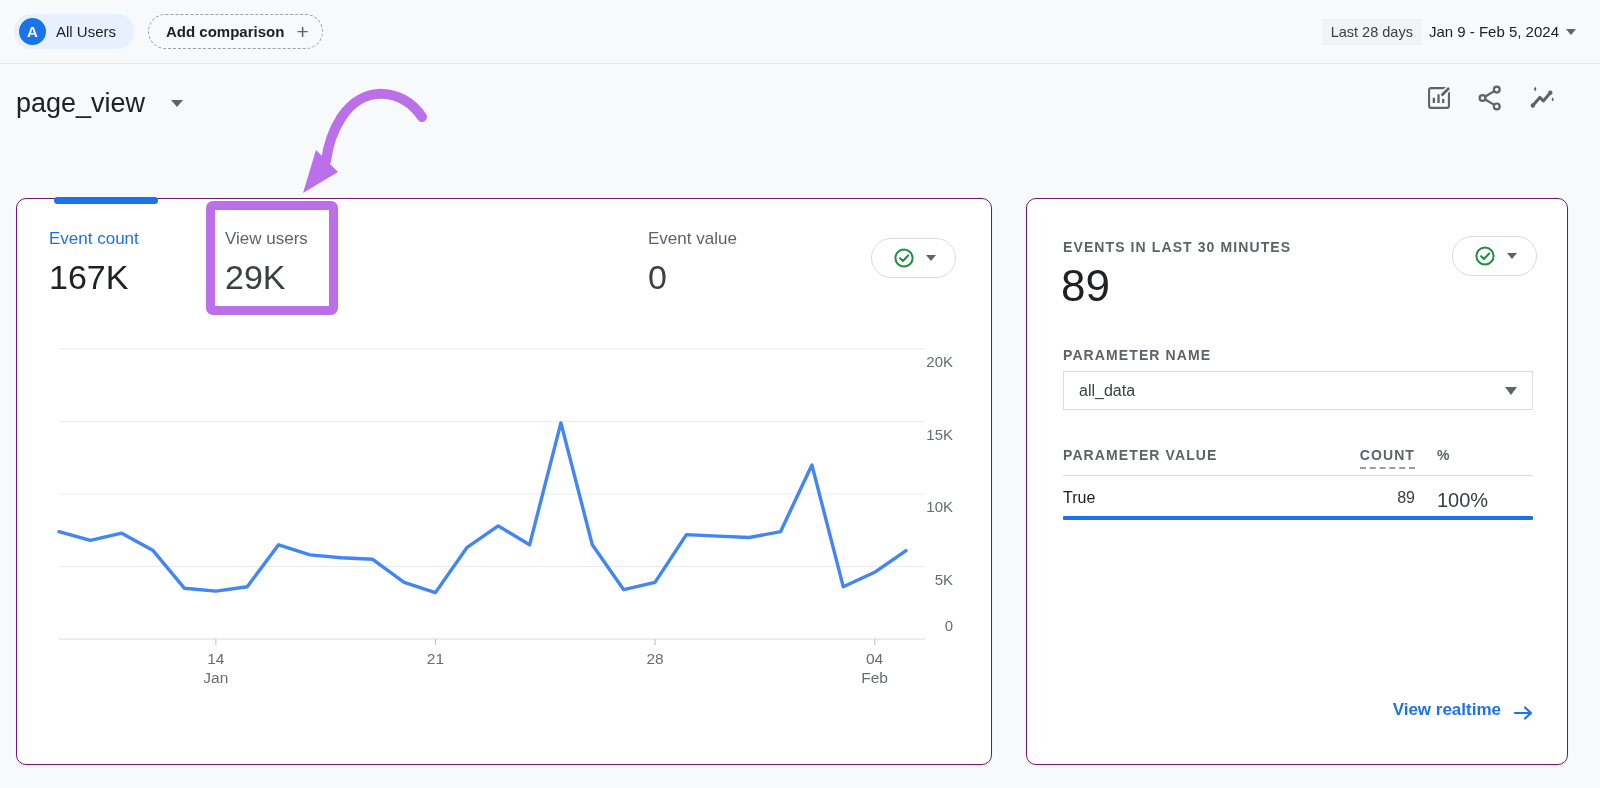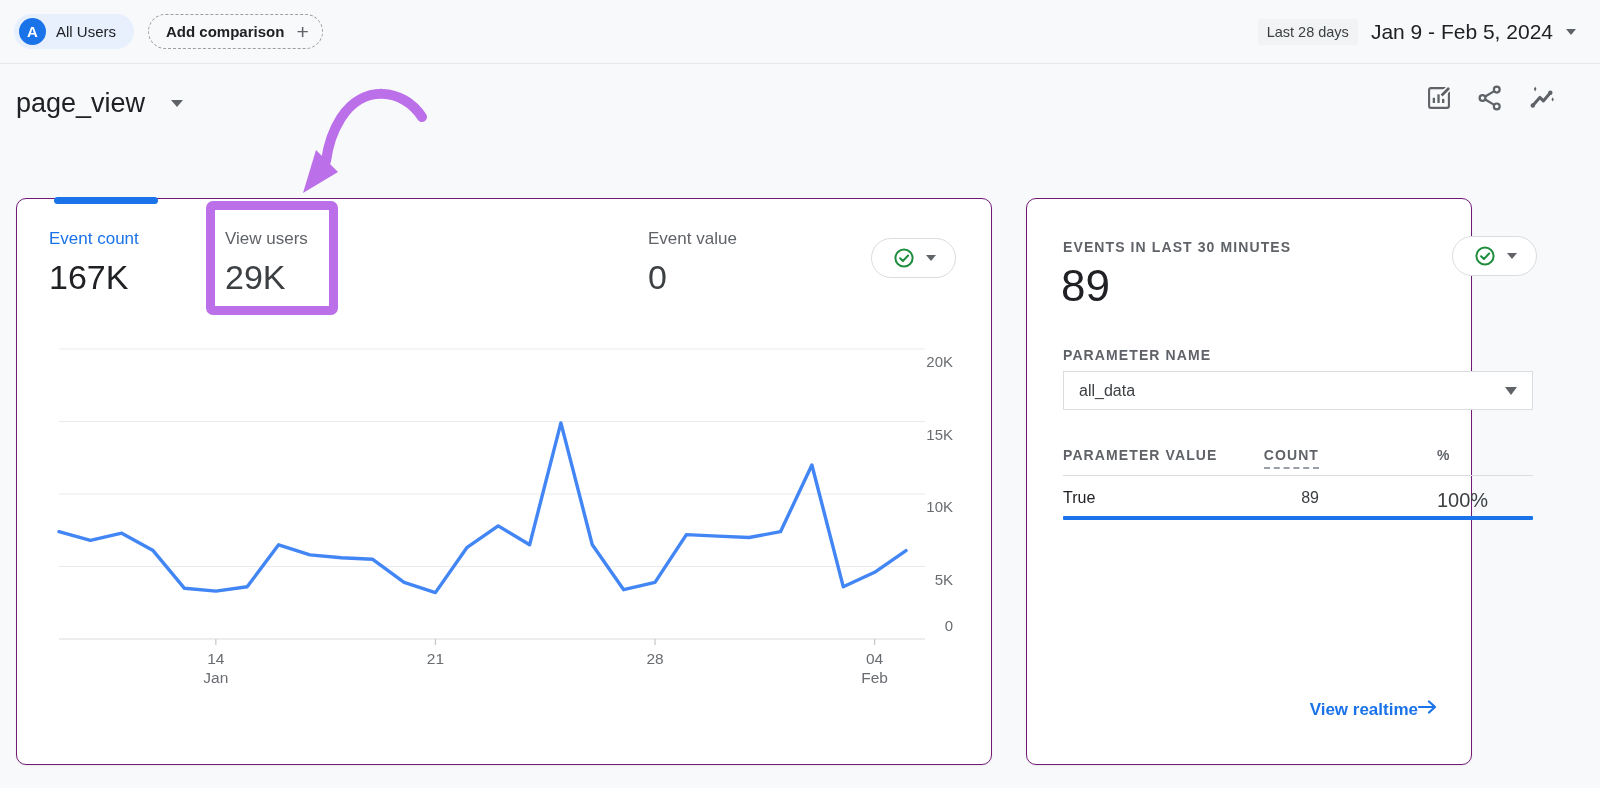--- a/index.html
+++ b/index.html
@@ -24,38 +24,38 @@
     display:flex; align-items:center; justify-content:center;
     font-size:15px; font-weight:bold;
   }
   .audience-label { font-size:15px; color:#202124; }
   .add-comparison {
     display:flex; align-items:center; gap:12px; cursor:pointer; margin-left:14px;
     border:1px dashed #9aa0a6; border-radius:18px; height:35px; padding:0 13px 0 17px;
     font-size:15px; font-weight:600; color:#202124; background:transparent;
   }
   .plus-glyph { font-size:21px; font-weight:400; color:#5f6368; line-height:1; }
-  .date-cluster { margin-left:auto; display:flex; align-items:center; gap:13px; cursor:pointer; }
+  .date-cluster { margin-left:auto; display:flex; align-items:center; gap:7px; cursor:pointer; }
   .date-preset { background:#f1f3f4; color:#3c4043; font-size:14.5px; padding:5px 9px; border-radius:3px; }
-  .date-range { font-size:21px; color:#202124; }
+  .date-range { font-size:15px; color:#202124; }
   .caret { width:0; height:0; border-left:5px solid transparent; border-right:5px solid transparent; border-top:6px solid #5f6368; }
   
   .title-row { position:absolute; left:16px; top:88px; display:flex; align-items:center; gap:26px; cursor:pointer; }
   .page-title { font-size:27px; color:#202124; }
   .title-caret { border-left:6px solid transparent; border-right:6px solid transparent; border-top:7px solid #5f6368; }
   .toolbar-icons { position:absolute; top:84px; right:45px; display:flex; align-items:center; gap:23px; }
   .tool-icon { width:28px; height:28px; cursor:pointer; }
   
   .card {
     position:absolute; top:198px; height:567px; background:#fff;
     border:1px solid #701a75; border-radius:10px;
     box-shadow:0 1px 2px rgba(60,64,67,.08);
   }
   .card-left  { left:16px;   width:976px; }
-  .card-right { left:1026px; width:446px; }
+  .card-right { left:1026px; width:542px; }
   
   .tab-indicator { position:absolute; left:37px; top:-2px; width:104px; height:7px; background:#1a73e8; border-radius:4px; }
   .metric { position:absolute; top:30px; cursor:pointer; }
   .metric-label { font-size:17px; color:#5f6368; }
   .metric-label.selected { color:#1a73e8; }
   .metric-value { margin-top:9px; font-size:34px; color:#3c4043; }
   .metric-value.selected { color:#202124; }
   .m0 { left:32px; } .m1 { left:208px; } .m2 { left:369px; } .m3 { left:631px; }
   .purple-box {
     position:absolute; left:189px; top:2px; width:132px; height:114px;
@@ -84,21 +84,21 @@
   .col-value-head { left:36px; }
   .col-count-head { right:152px; border-bottom:2px dashed #9aa0a6; padding-bottom:4px; cursor:pointer; }
   .col-pct-head { left:410px; }
   .table-divider { position:absolute; left:36px; top:276px; width:470px; height:1px; background:#dadce0; }
   .row-value { position:absolute; left:36px; top:290px; font-size:16px; color:#202124; }
   .row-count { position:absolute; right:152px; top:290px; font-size:16px; color:#3c4043; }
   .row-pct { position:absolute; left:410px; top:290px; font-size:20px; color:#3c4043; }
   .bar-track { position:absolute; left:36px; top:317px; width:470px; height:4px; }
   .percent-bar { height:4px; background:#1a73e8; border-radius:1px; }
   .view-realtime {
-    position:absolute; right:34px; bottom:44px; display:flex; align-items:flex-start; 
+    position:absolute; right:34px; bottom:44px; display:flex; align-items:flex-end; gap:13px;
     color:#1a73e8; font-size:17px; font-weight:600; cursor:pointer;margin-left:21px;
   }
 </style>
 </head>
 <body>
 
 <div class="topbar">
   <div class="audience-chip">
     <div class="avatar">A</div>
     <span class="audience-label">All Users</span>

